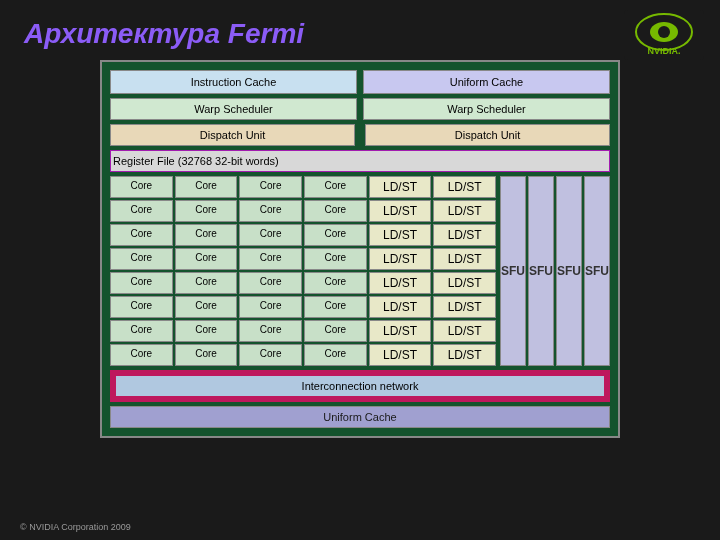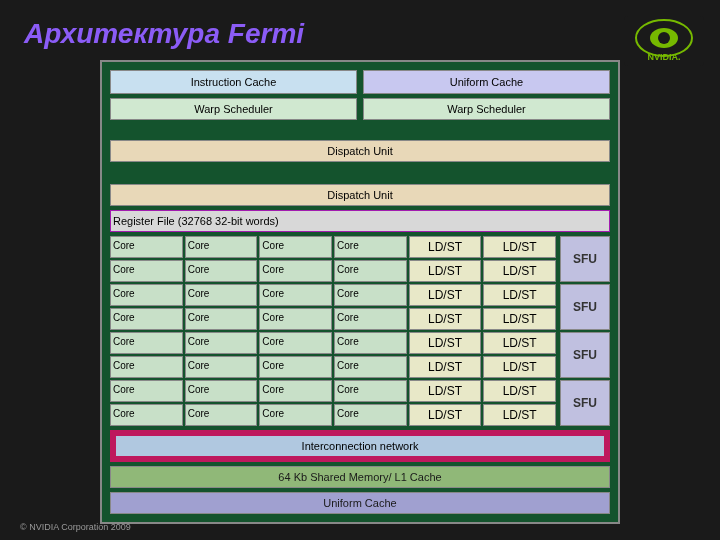--- a/index.html
+++ b/index.html
@@ -57,39 +57,38 @@
       flex: 1;
       text-align: center;
       padding: 5px 2px;
       font-size: 11px;
     }
 
     
     .warp-row {
       display: flex;
       gap: 6px;
-      margin-bottom: 20px;
+      margin-bottom: 4px;
       border-radius: 10px;
     }
 
     .warp-scheduler {
       background: #d0e8d0;
       border: 1px solid #888;
       flex: 1;
       text-align: center;
       padding: 4px 2px;
       font-size: 11px;
     }
 
     
     .dispatch-row {
       display: flex;
-      gap: 22px;
-      margin-bottom: 4px;
-      flex-direction: column;
+      gap: 10px;
+      margin-bottom: 4px;
     }
 
     .dispatch-unit {
       background: #e8d8b8;
       border: 1px solid #888;
       flex: 1;
       text-align: center;
       padding: 4px 2px;
       font-size: 11px;
     }
@@ -119,37 +118,38 @@
     }
 
     .core-row {
       display: flex;
       gap: 2px;
     }
 
     .core-cell {
       background: #c8e0c8;
       border: 1px solid #888;
+      text-align: center;
       padding: 3px 2px;
       font-size: 10px;
       flex: 1;
     }
 
     .ldst-cell {
       background: #e8e8c8;
       border: 1px solid #888;
       text-align: center;
       padding: 3px 2px;
       font-size: 12px;
       flex: 1;
     }
 
     .sfu-column {
       display: flex;
-      flex-direction: column;
+      flex-direction: row;
       gap: 2px;
       flex: 0 0 50px;
     }
 
     .sfu-cell {
       background: #c0c0e0;
       border: 1px solid #888;
       text-align: center;
       font-size: 12px;
       font-weight: bold;
@@ -193,21 +193,21 @@
       position: absolute;
       bottom: 8px;
       left: 20px;
       color: #999;
       font-size: 9px;
     }
 
     
     .nvidia-logo-wrap {
       position: absolute;
-      top: 16px;
+      top: 10px;
       right: 16px;
     }
   </style>
 </head>
 <body>
 
 <h1 class="page-title">Архитектура Fermi</h1>
 
 <div class="nvidia-logo-wrap">
   <svg width="80" height="50" viewBox="0 0 80 50">
@@ -312,20 +312,19 @@
 
       <div class="sfu-cell">SFU</div>
           <div class="sfu-cell">SFU</div>
           <div class="sfu-cell">SFU</div>
           <div class="sfu-cell">SFU</div>
         </div>
     </div>
 
     <div class="interconnect">Interconnection network</div>
 
-    <div class="shared-memory">64 Kb Shared Memory/ L1 Cache</div>
 
     <div class="uniform-cache-bottom">Uniform Cache</div>
 
   </div>
 </div>
 
 <div class="copyright">© NVIDIA Corporation 2009</div>
 
 </body></html>

